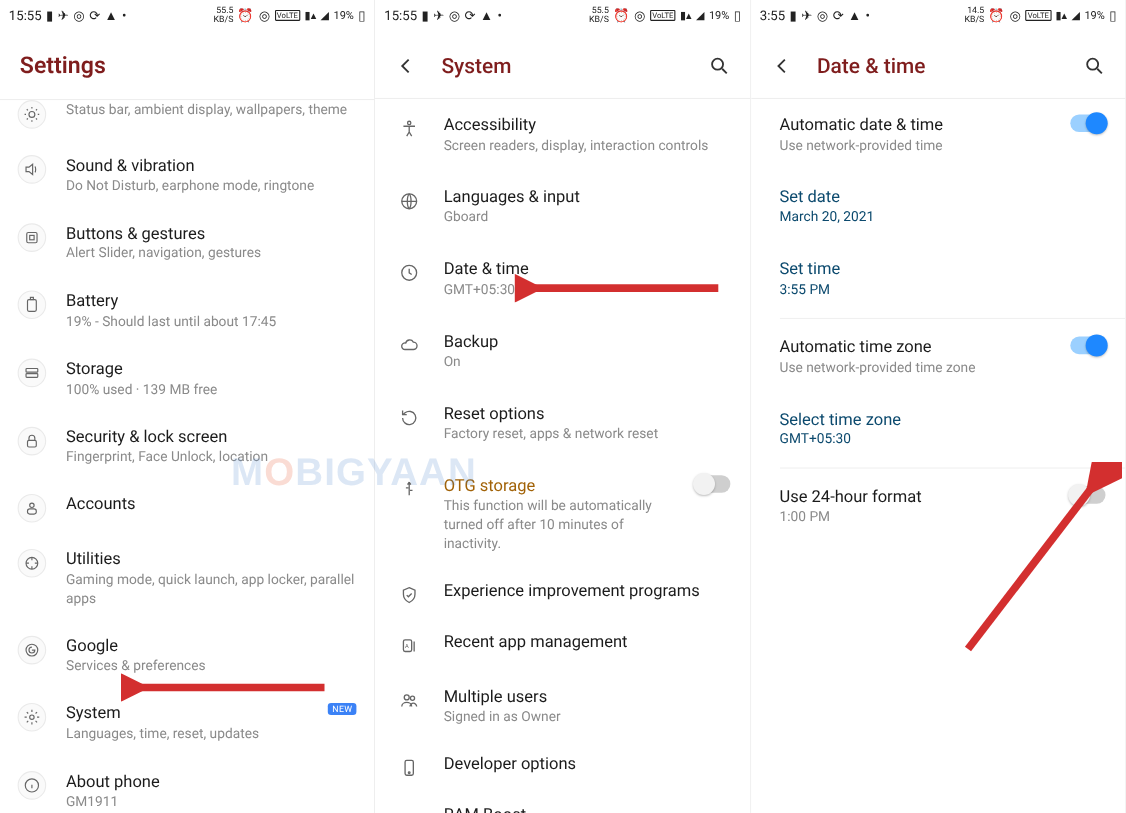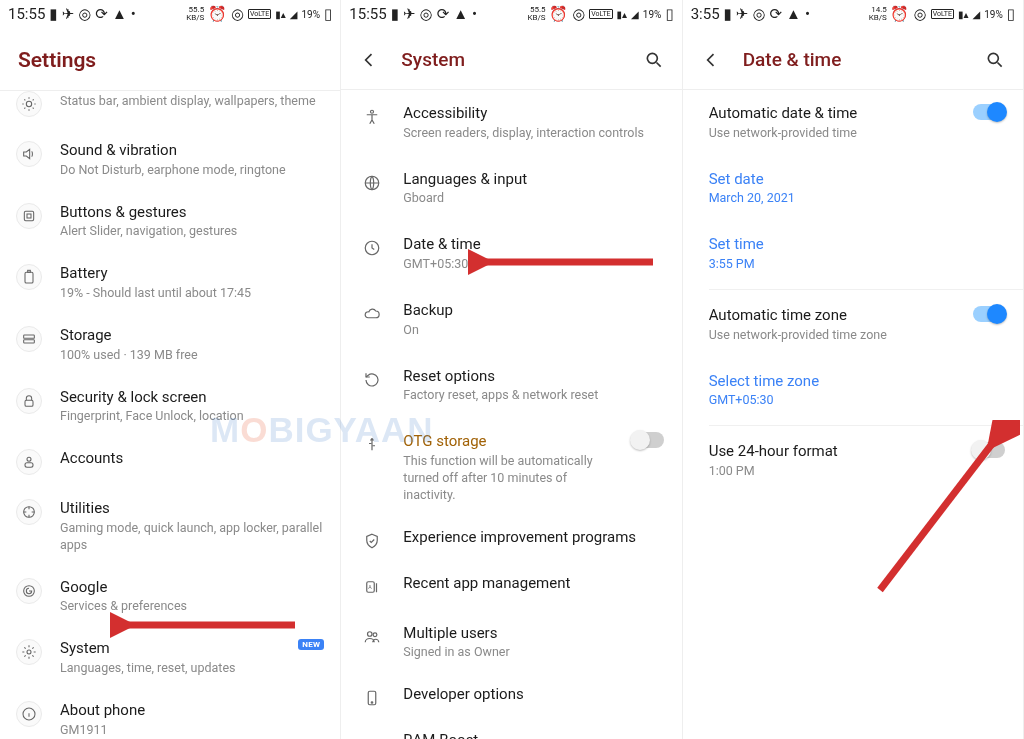--- a/index.html
+++ b/index.html
@@ -4,21 +4,21 @@
 <style>
   * { box-sizing: border-box; margin: 0; padding: 0; }
   html, body { width: 1024px; height: 739px; font-family: -apple-system, Roboto, "Segoe UI", Arial, sans-serif; background: #fff; color: #222; }
   .wrap { display: flex; width: 1024px; height: 739px; overflow: hidden; position: relative; }
   .pane { flex: 1 1 0; min-width: 0; display: flex; flex-direction: column; border-right: 1px solid #eee; background: #fff; }
   .pane:last-child { border-right: none; }
 
   
   .statusbar { height: 28px; display: flex; align-items: center; justify-content: space-between; padding: 0 8px; font-size: 11px; color: #222; }
   .statusbar .sb-left, .statusbar .sb-right { display: flex; align-items: center; gap: 4px; }
-  .statusbar .glyph { font-size: 15px; line-height: 1; }
+  .statusbar .glyph { font-size: 12px; line-height: 1; }
   .statusbar .kbps { font-size: 8px; line-height: 1; text-align: right; }
   .statusbar .volte { font-size: 7px; border: 1px solid #222; padding: 0 1px; border-radius:1px; }
   .statusbar .sig { font-size: 10px; }
   .statusbar .batt { font-size: 10px; }
 
   
   .header { padding: 20px 18px 18px 18px; display: flex; align-items: center; gap: 22px; }
   .header .back { width: 20px; height: 20px; display:flex;align-items:center;justify-content:center; color:#333; }
   .header .title { font-size: 19px; font-weight: 500; color:#7f1d1d; }
   .header .spacer { flex:1; }
@@ -32,27 +32,27 @@
   .row { display:flex; align-items:flex-start; gap: 18px; padding: 14px 18px; }
   .pane1 .row { padding: 12px 16px; }
   .row .ic { width: 26px; height:26px; flex:0 0 26px; border-radius:50%; display:flex;align-items:center;justify-content:center; color:#555; }
   .pane1 .row .ic { border:1px solid #eaeaea; background:#fafafa; }
   .row .txt { flex:1; min-width:0; }
   .row .ttl { font-size: 15px; color:#1b1b1b; line-height:1.25; }
   .row .sub { font-size: 12.5px; color:#8a8a8a; line-height:1.35; margin-top:2px; }
   .row .tail { margin-left:auto; display:flex; align-items:center; }
   .row.compact { padding-top:10px; padding-bottom:10px;justify-content:center; }
   .row.cut { padding-top:0; }
-  .row .ttl.disabled, .row .sub.disabled { color:#3b82f6; }
+  .row .ttl.disabled, .row .sub.disabled { color:#0c4a6e; }
   .row .ttl.muted { color:#a16207; }
 
   .pane3 .row { padding-left: 26px; padding-right: 18px; gap:0; }
   .pane3 .row .txt { padding-right: 10px; }
 
-  .badge { background:#3b82f6; color:#fff; font-size:8px; padding:1px 4px; border-radius:3px; letter-spacing:.3px;font-weight:bold; }
+  .badge { background:#3b82f6; color:#fff; font-size:8px; padding:1px 4px; border-radius:3px; letter-spacing:.3px; }
 
   
   .toggle { width: 32px; height: 16px; border-radius: 10px; position: relative; background:#cfcfcf; }
   .toggle::after { content:""; position:absolute; top:-2px; width:20px; height:20px; border-radius:50%; background:#f2f2f2; box-shadow:0 1px 2px rgba(0,0,0,.25); }
   .toggle.off::after { left:-2px; }
   .toggle.on { background:#9bd0ff; }
   .toggle.on::after { right:-2px; background:#1e88ff; }
 
   .hr { height:1px; background:#f0f0f0; margin: 2px 0; }
   .pane3 .hr { margin: 2px 0 2px 26px; }

